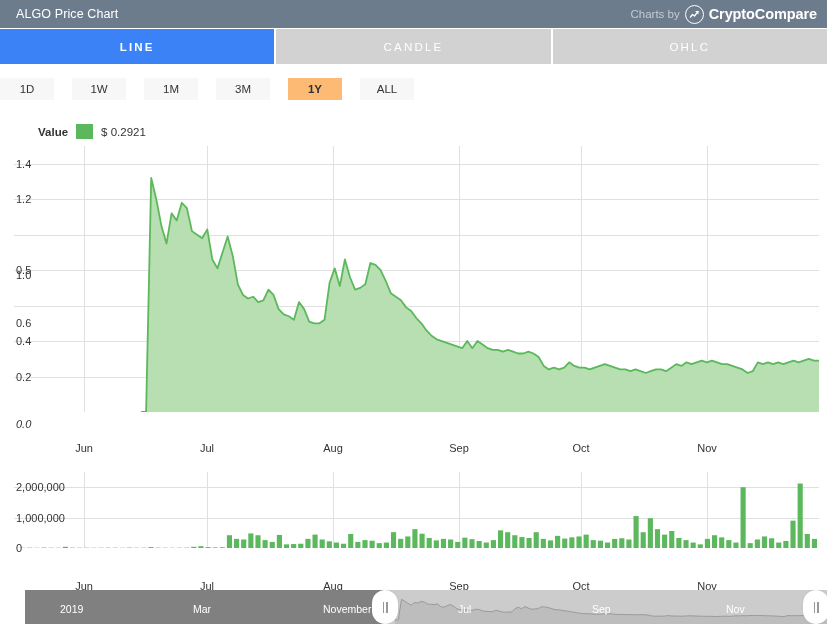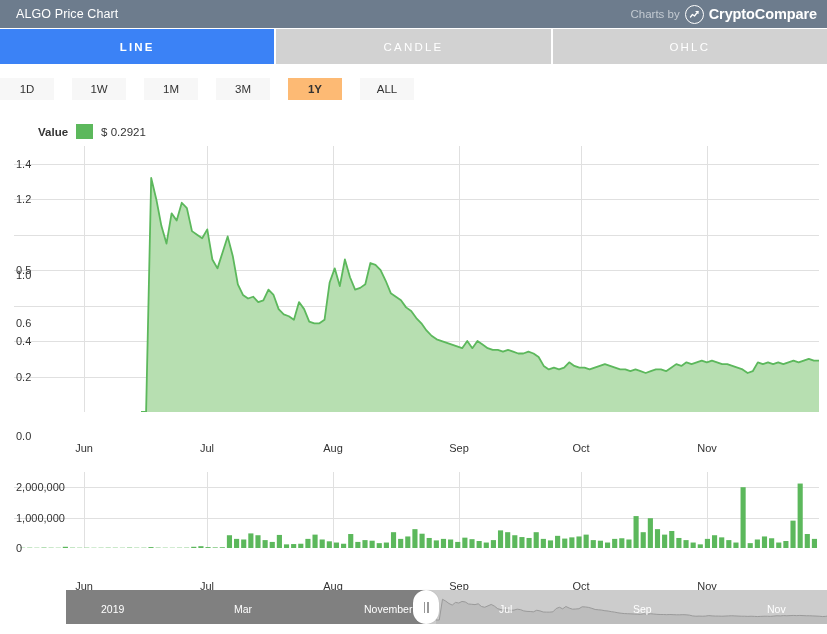--- a/index.html
+++ b/index.html
@@ -164,21 +164,21 @@
     font-size: 11px;
     color: #333333;
     white-space: nowrap;
     left: 16px;
   }
 
   
   .navigator {
     position: absolute;
     left: 0; top: 590px;
-    width: 765px; height: 34px; margin-left: 41px;
+    width: 765px; height: 34px;
   }
   .nav-label {
     position: absolute;
     color: #ffffff;
     font-size: 10.5px;
     top: 13px;
     white-space: nowrap;
   }
   .nav-handle {
     position: absolute;
@@ -412,21 +412,21 @@
         <rect x="25" y="0" width="360" height="34" fill="#808080"></rect>
       </svg><span class="nav-label" style="left: 60px;">2019</span><span class="nav-label" style="left: 193px;">Mar</span><span class="nav-label" style="left: 323px;">November</span><span class="nav-label" style="left: 458px;">Jul</span><span class="nav-label" style="left: 592px;">Sep</span><span class="nav-label" style="left: 726px;">Nov</span><div class="nav-handle" style="left: 372px;">
         <span class="grip"></span>
         <span class="grip"></span>
       </div><div class="nav-handle" style="left: 803px;">
         <span class="grip"></span>
         <span class="grip"></span>
       </div></div>
   <div class="bottom-strip"></div>
 
-<div class="ytick" style="top: 436px;">0.0</div>
+<div class="ytick" style="top: 424px; font-style: italic;">0.0</div>
     <div class="ytick" style="top: 376.533px;">0.2</div>
     <div class="ytick" style="top: 341.067px;">0.4</div>
     <div class="ytick" style="top: 305.6px; margin-top: 17px;">0.6</div>
     <div class="ytick" style="top: 270.133px;">0.5</div>
     <div class="ytick" style="top: 234.667px; margin-top: 40px;">1.0</div>
     <div class="ytick" style="top: 199.2px;">1.2</div>
     <div class="ytick" style="top: 163.733px;">1.4</div>
     <div class="ytick" style="top: 548px;">0</div>
     <div class="ytick" style="top: 517.6px;">1,000,000</div>
     <div class="ytick" style="top: 487.2px;">2,000,000</div>

